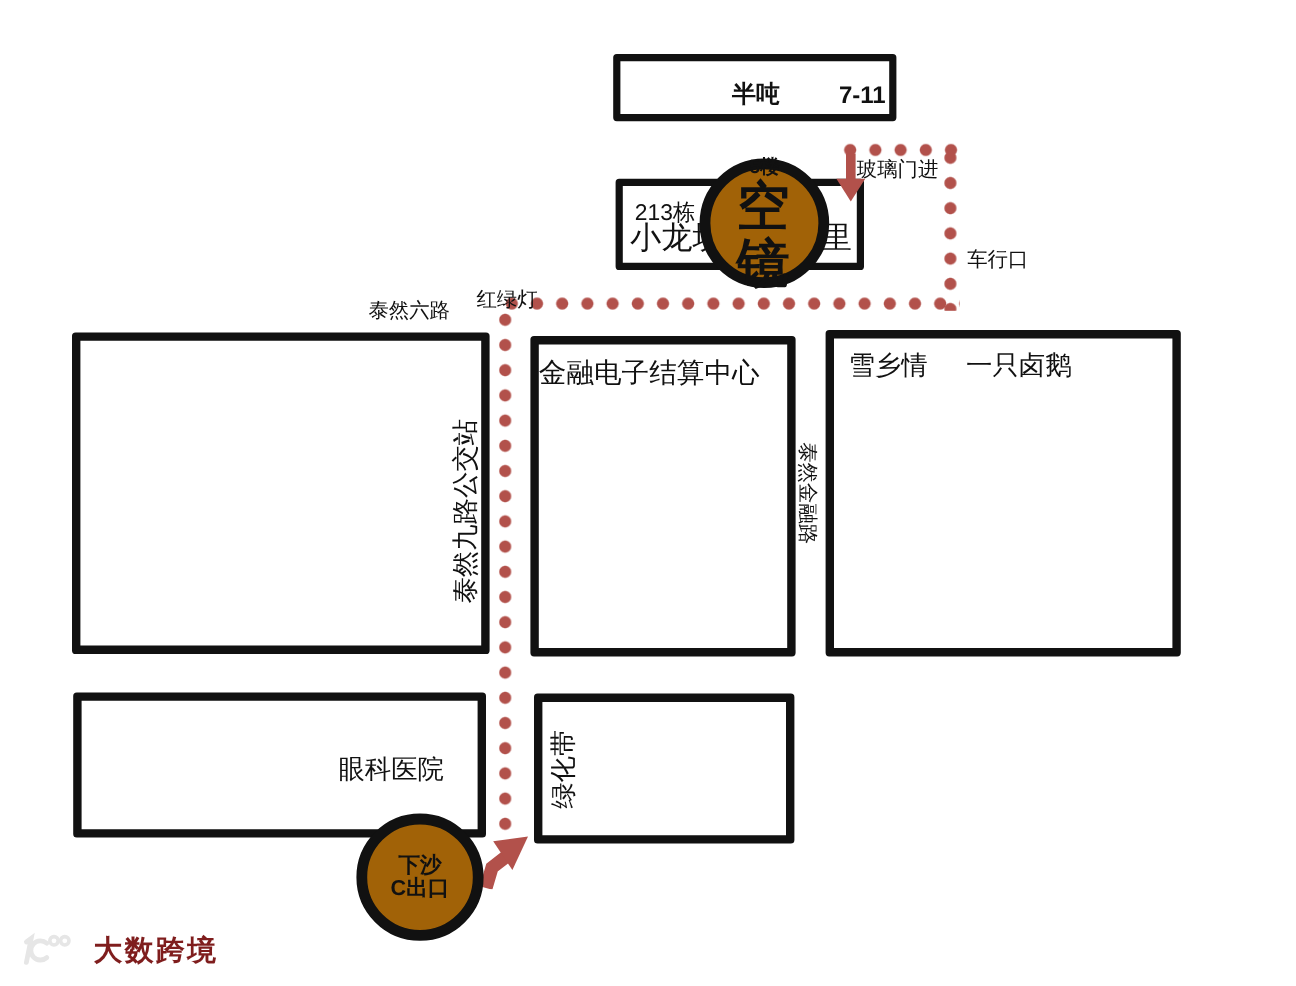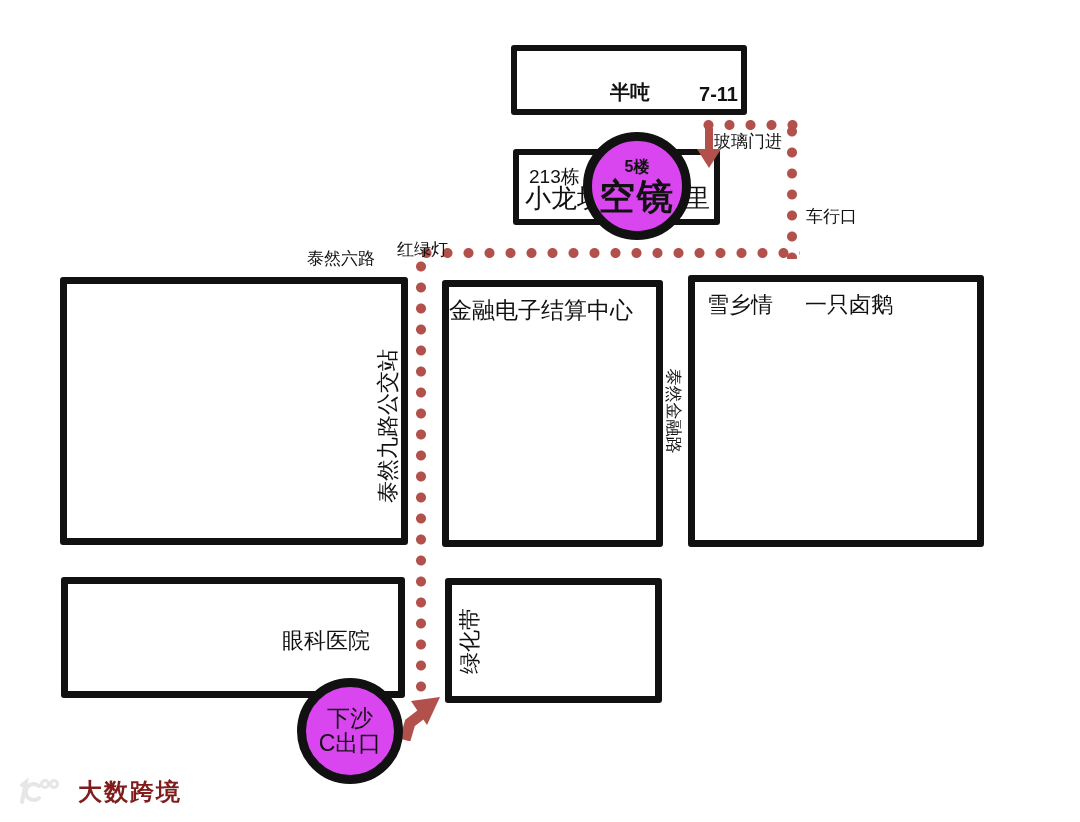--- a/index.html
+++ b/index.html
@@ -9,55 +9,55 @@
   .canvas {
     position:relative; width:1080px; height:822px; background:#fff;
     overflow:hidden;
   }
   .box {
     position:absolute; border:7px solid var(--line); background:#fff;
     border-radius:3px; z-index:1;
   }
   .box.thin { border-width:6px; }
   .circle {
-    position:absolute; border:9px solid var(--line); background:#d946ef;
+    position:absolute; border:9px solid var(--line); background:#a16207;
     border-radius:50%; z-index:3; display:flex; flex-direction:column;
     align-items:center; justify-content:center; text-align:center;
   }
   .lbl { position:absolute; white-space:nowrap; z-index:4; }
   .small-lbl { font-size:17px; }
   .rot-ccw { transform:rotate(-90deg); transform-origin:center; text-align:center; }
   .rot-cw  { transform:rotate(90deg);  transform-origin:center; text-align:center; }
   .dots { position:absolute; z-index:2; }
   .dots-h {
     height:12px;
     background-image:radial-gradient(circle, var(--route) 4.5px, transparent 5.5px);
     background-size:21px 12px; background-repeat:repeat-x; background-position:left center;
   }
   .dots-v {
     width:12px;
     background-image:radial-gradient(circle, var(--route) 4.5px, transparent 5.5px);
     background-size:12px 21px; background-repeat:repeat-y; background-position:center top;
   }
   .arrow { position:absolute; z-index:3; color:var(--route); }
   .venue-floor { font-size:16px; font-weight:600; }
-  .venue-name { font-size:36px; font-weight:900; letter-spacing:2px; line-height:1.05; }
-  .exit-line { font-size:23px; font-weight:400; line-height:1.08; }
+  .venue-name { font-size:44px; font-weight:900; letter-spacing:2px; line-height:1.05; }
+  .exit-line { font-size:18px; font-weight:700; line-height:1.08; }
   .watermark {
     position:absolute; left:14px; top:776px; display:flex; align-items:flex-start;
     gap:18px; color:#7f1d1d; z-index:5;
   }
   .watermark-text { font-size:24px; font-weight:700; letter-spacing:2px; }
 </style>
 </head>
 <body>
 
 <div class="canvas">
 
-  <div class="box thin" style="left:511px; top:45px; width:236px; height:70px;">
+  <div class="box thin" style="left:511px; top:45px; width:236px; height:56px;">
     <span class="lbl" style="left:93px; bottom:3px; font-size:20px; font-weight:700;">半吨</span>
     <span class="lbl" style="right:3px; bottom:3px; font-size:20px; font-weight:700;">7-11</span>
   </div>
 
   <div class="box thin" style="left:513px; top:149px; width:207px; height:76px;">
     <span class="lbl" style="left:10px; top:9px; font-size:19px;">213栋</span>
     <span class="lbl" style="left:6px; bottom:3px; font-size:26px;">小龙坎</span>
     <span class="lbl" style="right:4px; bottom:3px; font-size:26px;">八合里</span>
   </div>
 

